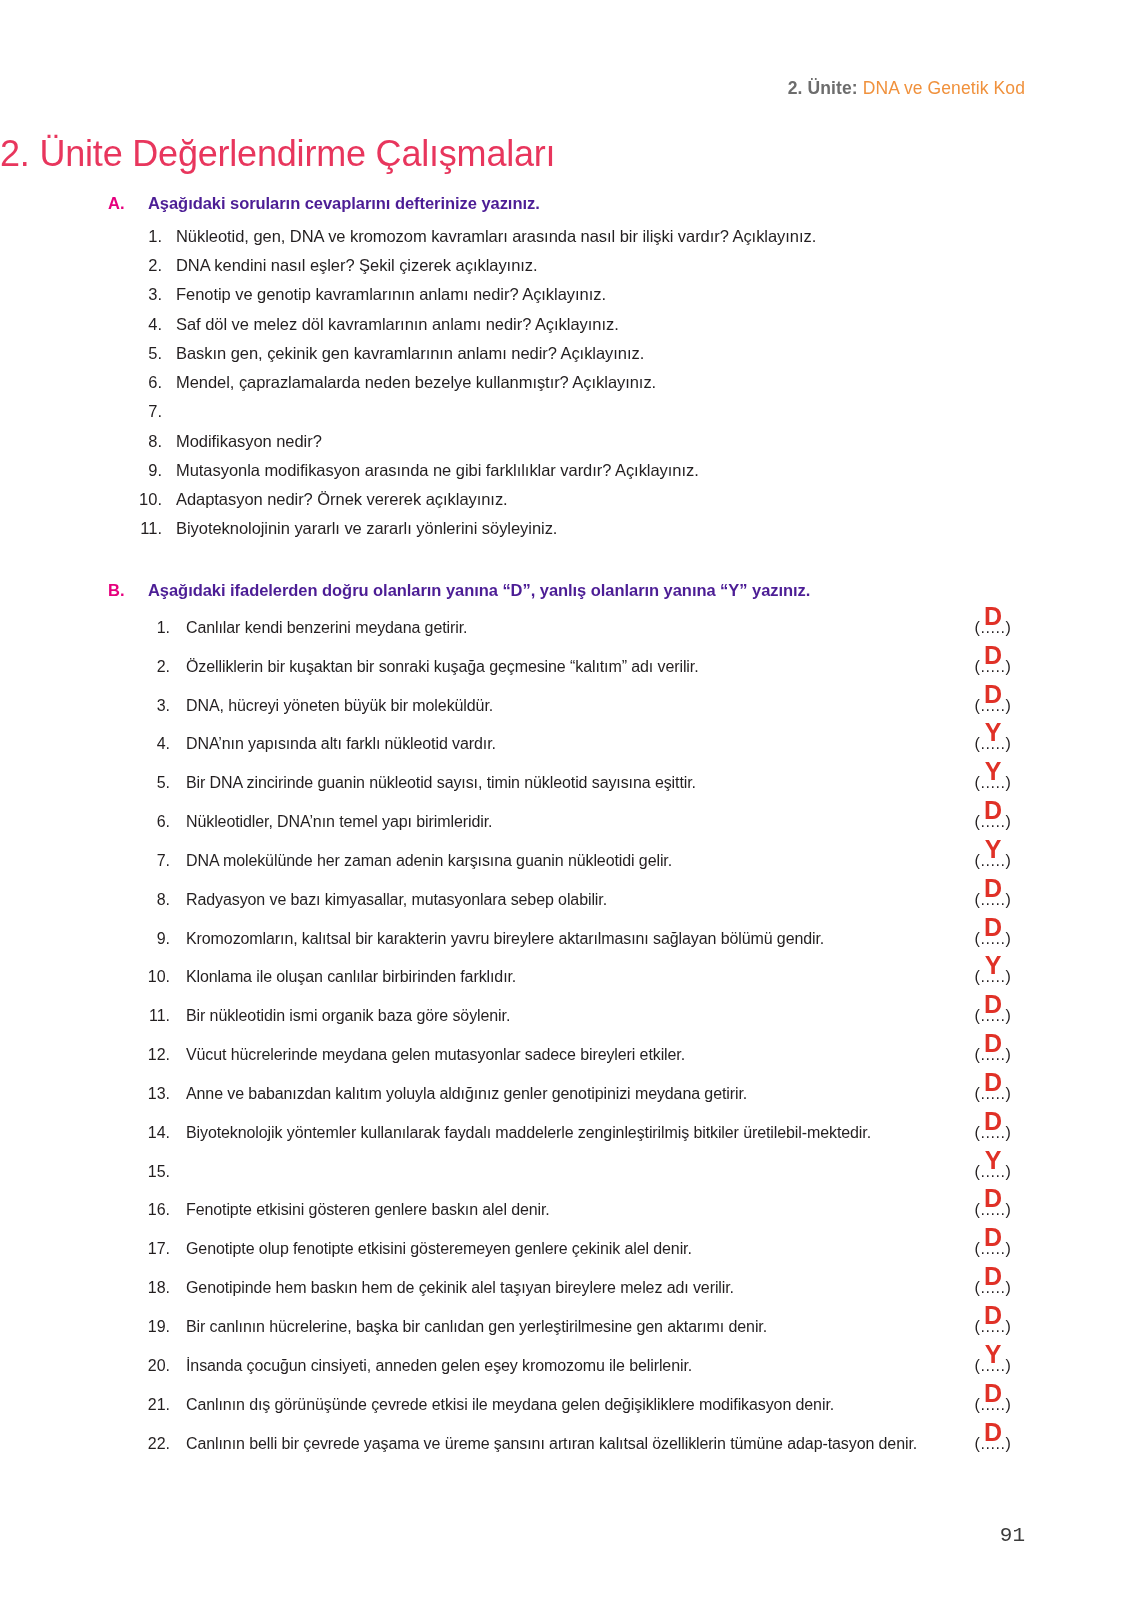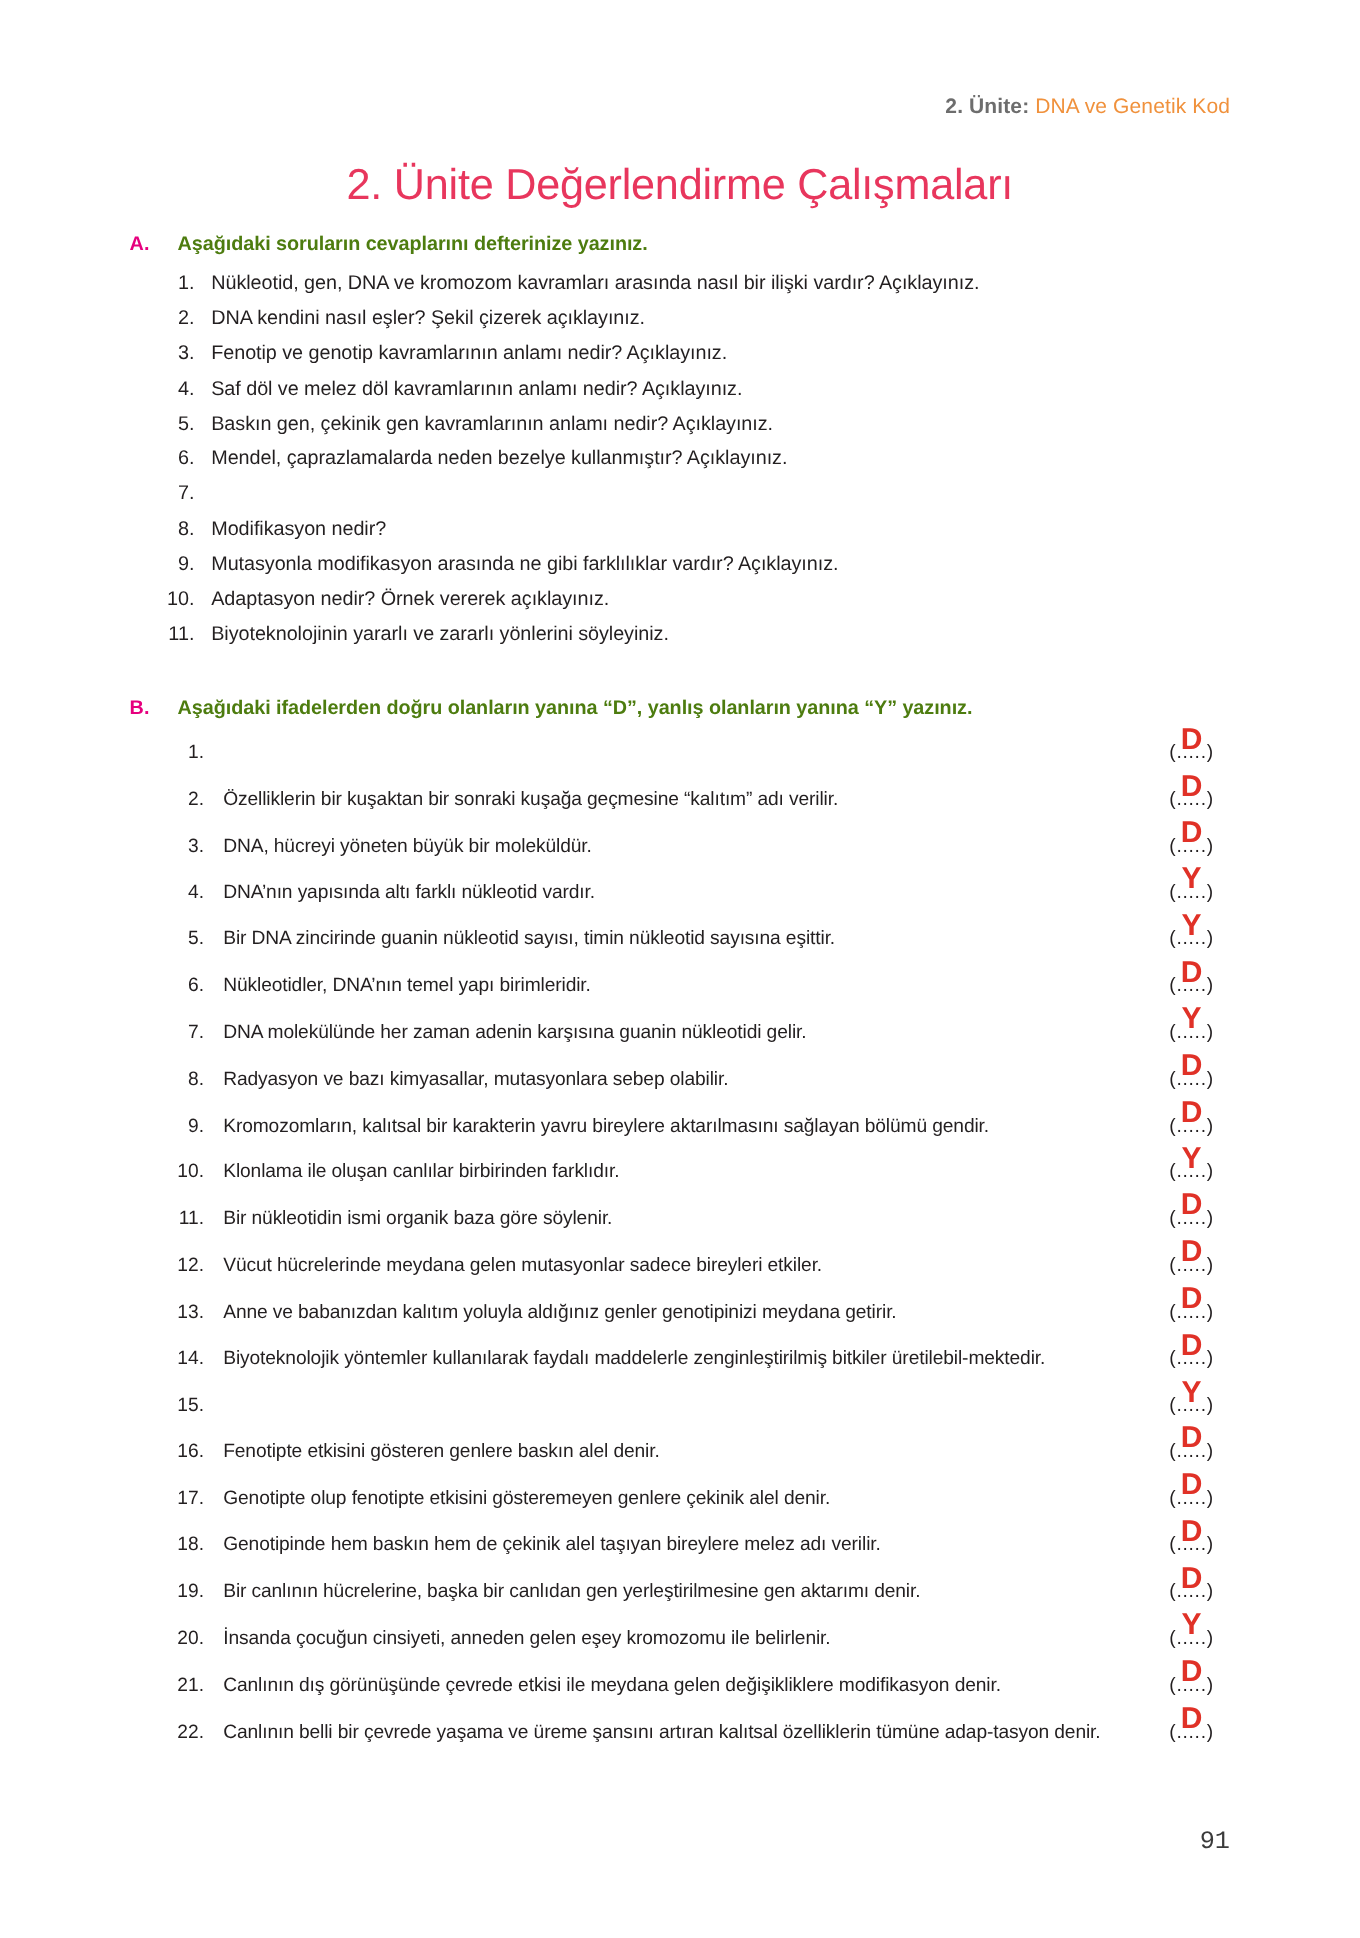--- a/index.html
+++ b/index.html
@@ -41,21 +41,21 @@
     color: #f0913c;
     font-weight: normal;
   }
 
   
   .page-title {
     position: absolute;
     top: 133px;
     left: 0;
     width: 1133px;
-    text-align: center;
+    text-align: left;
     font-size: 36px;
     font-weight: normal;
     color: #e8365d;
     letter-spacing: -0.2px;
   }
 
   
   .content {
     position: absolute;
     top: 192px;
@@ -74,21 +74,21 @@
     color: #e6007e;
     font-weight: bold;
     font-size: 16.5px;
     width: 40px;
     flex: 0 0 40px;
     line-height: 1.35;
   }
   .section-title {
     font-weight: bold;
     font-size: 16.5px;
-    color: #4d7c0f;
+    color: #4c1d95;
     line-height: 1.35;
     letter-spacing: -0.05px;
   }
 
   
   .list-a { margin: 0; padding: 0; list-style: none; }
   .list-a .row {
     display: flex;
     align-items: flex-start;
     font-size: 16.5px;
@@ -239,20 +239,21 @@
     <div class="gap-b"></div>
 
     <div class="section">
       <div class="section-head">
         <span class="section-letter">B.</span>
         <span class="section-title">Aşağıdaki ifadelerden doğru olanların yanına “D”, yanlış olanların yanına “Y” yazınız.</span>
       </div>
       <ul class="list-b" id="list-b">
           <li class="row">
             <span class="num">1.</span>
+            <span class="txt">Canlılar kendi benzerini meydana getirir.</span>
             <span class="answer-cell"><span class="blank">(.....)</span><span class="ans">D</span></span>
           </li>
           <li class="row">
             <span class="num">2.</span>
             <span class="txt">Özelliklerin bir kuşaktan bir sonraki kuşağa geçmesine “kalıtım” adı verilir.</span>
             <span class="answer-cell"><span class="blank">(.....)</span><span class="ans">D</span></span>
           </li>
           <li class="row">
             <span class="num">3.</span>
             <span class="txt">DNA, hücreyi yöneten büyük bir moleküldür.</span>

